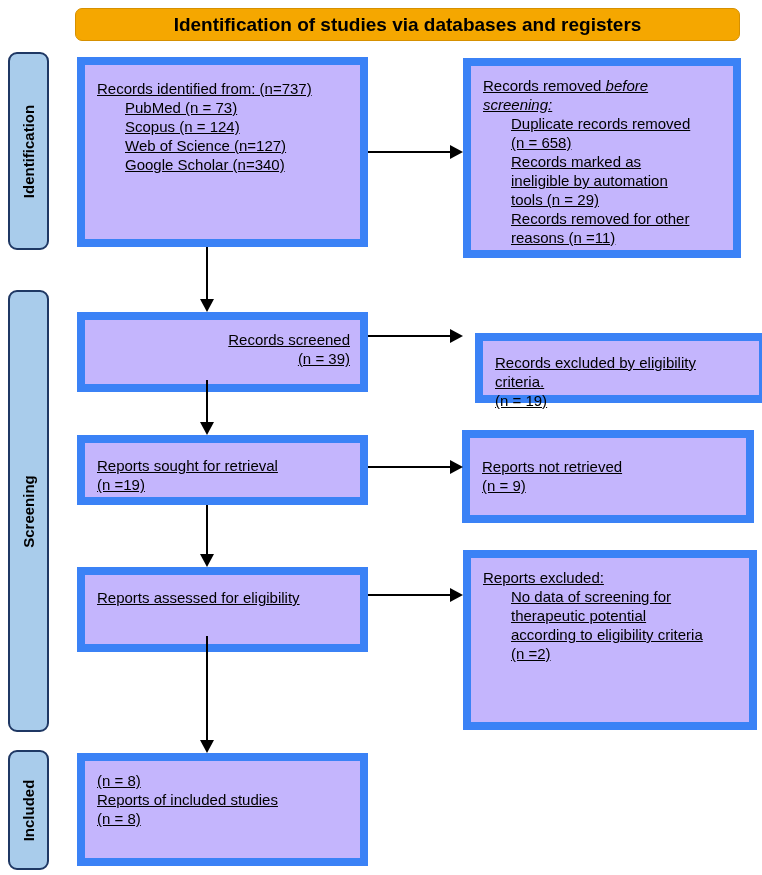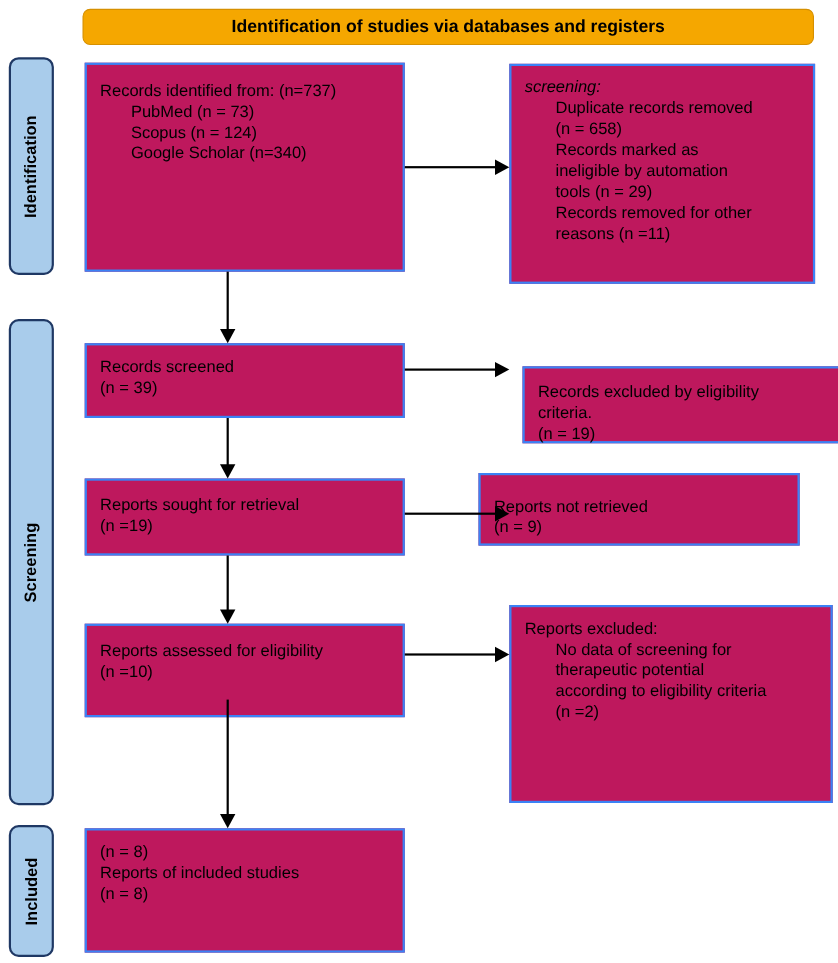--- a/index.html
+++ b/index.html
@@ -4,34 +4,34 @@
 <style>
   html,body{margin:0;padding:0;background:#ffffff;}
   .canvas{
     position:relative;width:762px;height:875px;background:#ffffff;
     font-family:"Liberation Sans",sans-serif;color:#000;overflow:hidden;
   }
   .banner{
     position:absolute;left:75px;top:8px;width:665px;height:33px;
     background:#F5A700;border:1px solid #D69000;border-radius:7px;
     display:flex;align-items:center;justify-content:center;
-    font-size:16px;font-weight:bold;box-sizing:border-box;
+    font-size:19px;font-weight:bold;box-sizing:border-box;
   }
   .stage{
     position:absolute;left:8px;width:41px;background:#A9CCEB;
     border:2px solid #1F3864;border-radius:9px;box-sizing:border-box;
     display:flex;align-items:center;justify-content:center;
   }
   .stage span{
     transform:rotate(-90deg);white-space:nowrap;
     font-size:15px;font-weight:bold;color:#000;
   }
   .box{
-    position:absolute;background:#be185d;border:2px solid #3b82f6;
-    box-sizing:border-box;font-size:15px;line-height:19px;
+    position:absolute;background:#c4b5fd;border:8px solid #3b82f6;
+    box-sizing:border-box;font-size:15px;line-height:19px;text-decoration:underline;
   }
   .box .pad{padding:10px 10px 0 12px;}
   .indent{padding-left:28px;}
   .hline{position:absolute;height:2px;background:#000;}
   .vline{position:absolute;width:2px;background:#000;}
   .head-right{
     position:absolute;width:0;height:0;
     border-top:7px solid transparent;border-bottom:7px solid transparent;
     border-left:13px solid #000;
   }
@@ -59,75 +59,78 @@
   </div>
   <div class="stage" style="top:750px;height:120px;">
     <span>Included</span>
   </div>
 
   <div class="box" style="left:77px;top:57px;width:291px;height:190px;">
     <div class="pad" style="padding-top:14px;">
       <div>Records identified from: (n=737)</div>
       <div class="indent">PubMed (n = 73)</div>
       <div class="indent">Scopus (n = 124)</div>
+      <div class="indent">Web of Science (n=127)</div>
       <div class="indent">Google Scholar (n=340)</div>
     </div>
   </div>
 
-  <div class="box" style="left:77px;top:312px;width:291px;height:68px;">
+  <div class="box" style="left:77px;top:312px;width:291px;height:80px;text-align:right;">
     <div class="pad">
       <div>Records screened</div>
       <div>(n = 39)</div>
     </div>
   </div>
 
   <div class="box" style="left:77px;top:435px;width:291px;height:70px;">
     <div class="pad" style="padding-top:13px;">
       <div>Reports sought for retrieval</div>
       <div>(n =19)</div>
     </div>
   </div>
 
   <div class="box" style="left:77px;top:567px;width:291px;height:85px;">
     <div class="pad" style="padding-top:13px;">
       <div>Reports assessed for eligibility</div>
-      <div>(n =10)</div>
     </div>
   </div>
 
   <div class="box" style="left:77px;top:753px;width:291px;height:113px;">
     <div class="pad">
       <div>(n = 8)</div>
       <div>Reports of included studies</div>
       <div>(n = 8)</div>
     </div>
   </div>
 
   <div class="box" style="left:463px;top:58px;width:278px;height:200px;">
     <div class="pad">
+      <div>
+        <span>Records removed </span><span class="it">before</span>
+      </div>
       <div class="it">screening:</div>
       <div class="indent">Duplicate records removed</div>
       <div class="indent">(n = 658)</div>
       <div class="indent">Records marked as</div>
       <div class="indent">ineligible by automation</div>
       <div class="indent">tools (n = 29)</div>
       <div class="indent">Records removed for other</div>
       <div class="indent">reasons (n =11)</div>
     </div>
   </div>
 
   <div class="box" style="left:475px;top:297px;width:292px;height:70px;margin-top:36px;">
     <div class="pad" style="padding-top:12px;">
       <div>Records excluded by eligibility</div>
       <div>criteria.</div>
       <div>(n = 19)</div>
     </div>
   </div>
 
-  <div class="box" style="left:435px;top:430px;width:292px;height:66px;">
+  <div class="box" style="left:462px;top:430px;width:292px;height:93px;">
     <div class="pad" style="padding-top:19px;">
       <div>Reports not retrieved</div>
       <div>(n = 9)</div>
     </div>
   </div>
 
   <div class="box" style="left:463px;top:550px;width:294px;height:180px;">
     <div class="pad" style="">
       <div>Reports excluded:</div>
       <div class="indent">No data of screening for</div>

